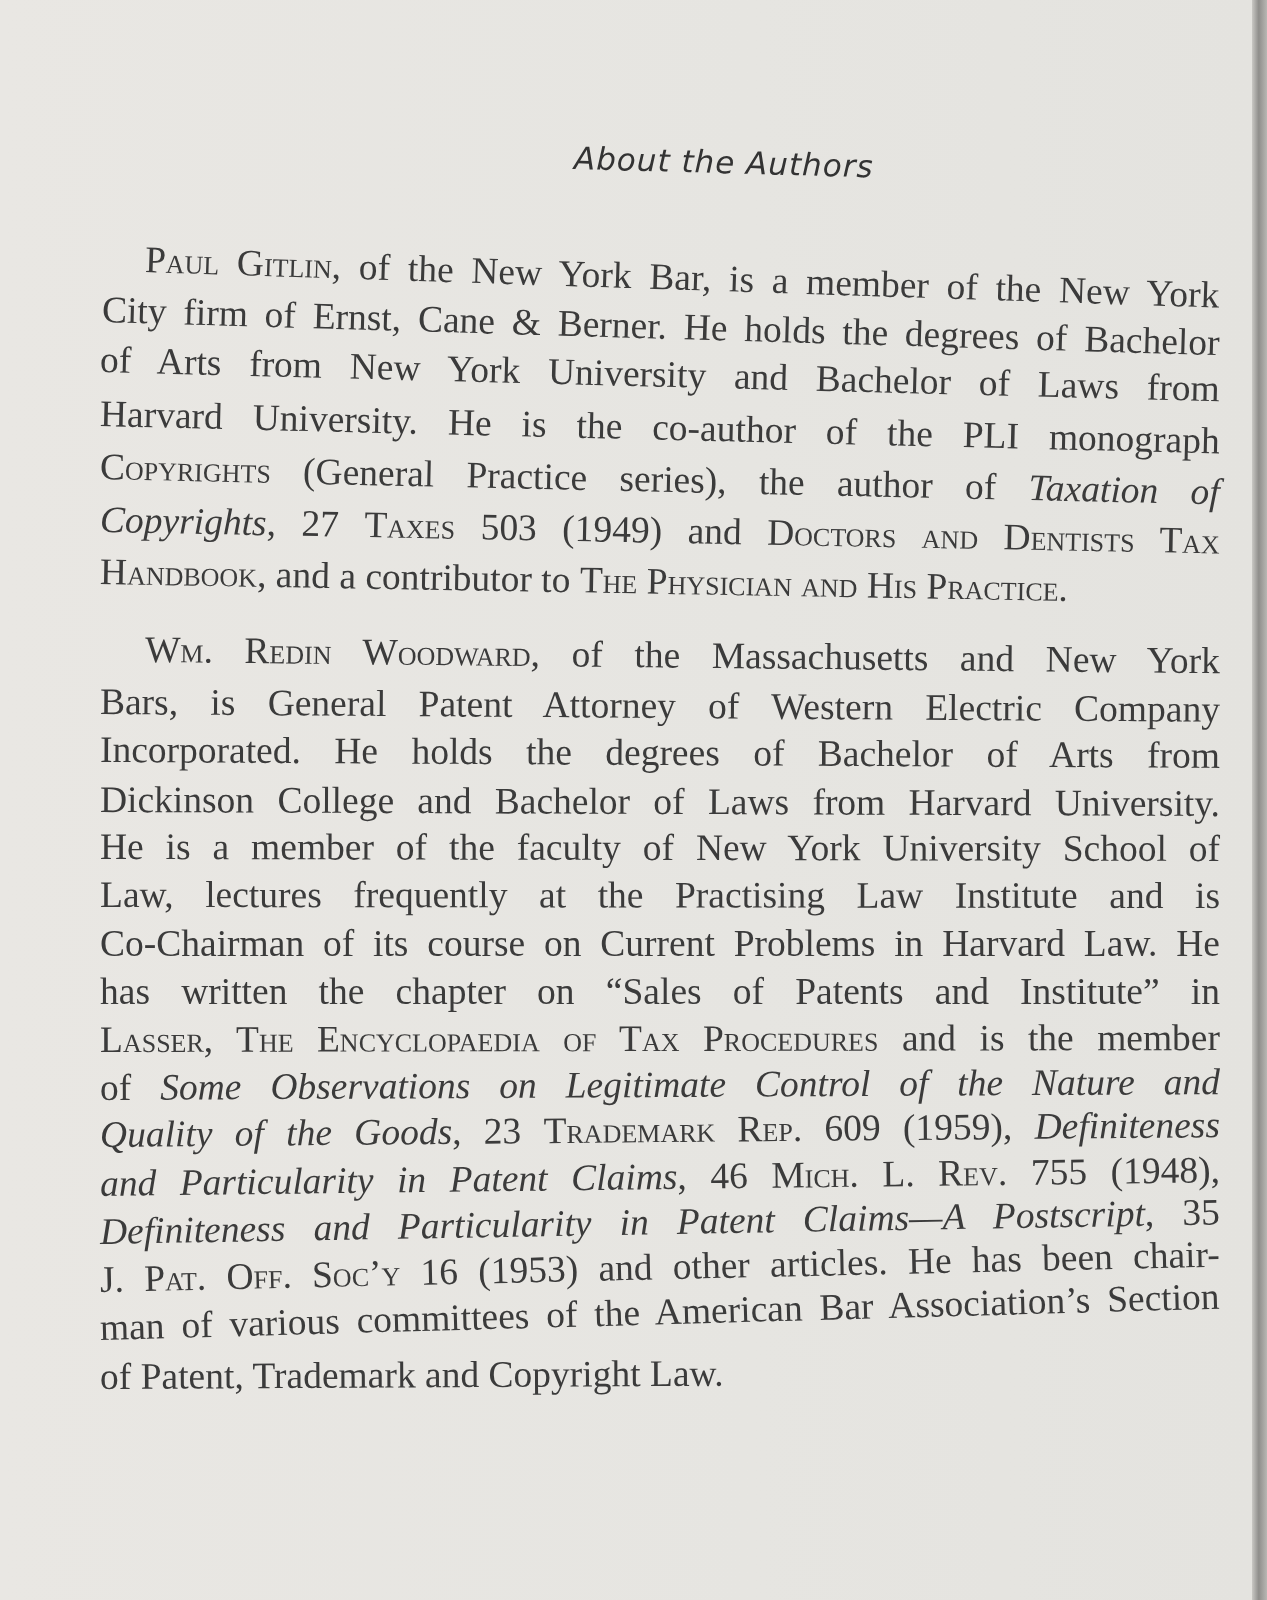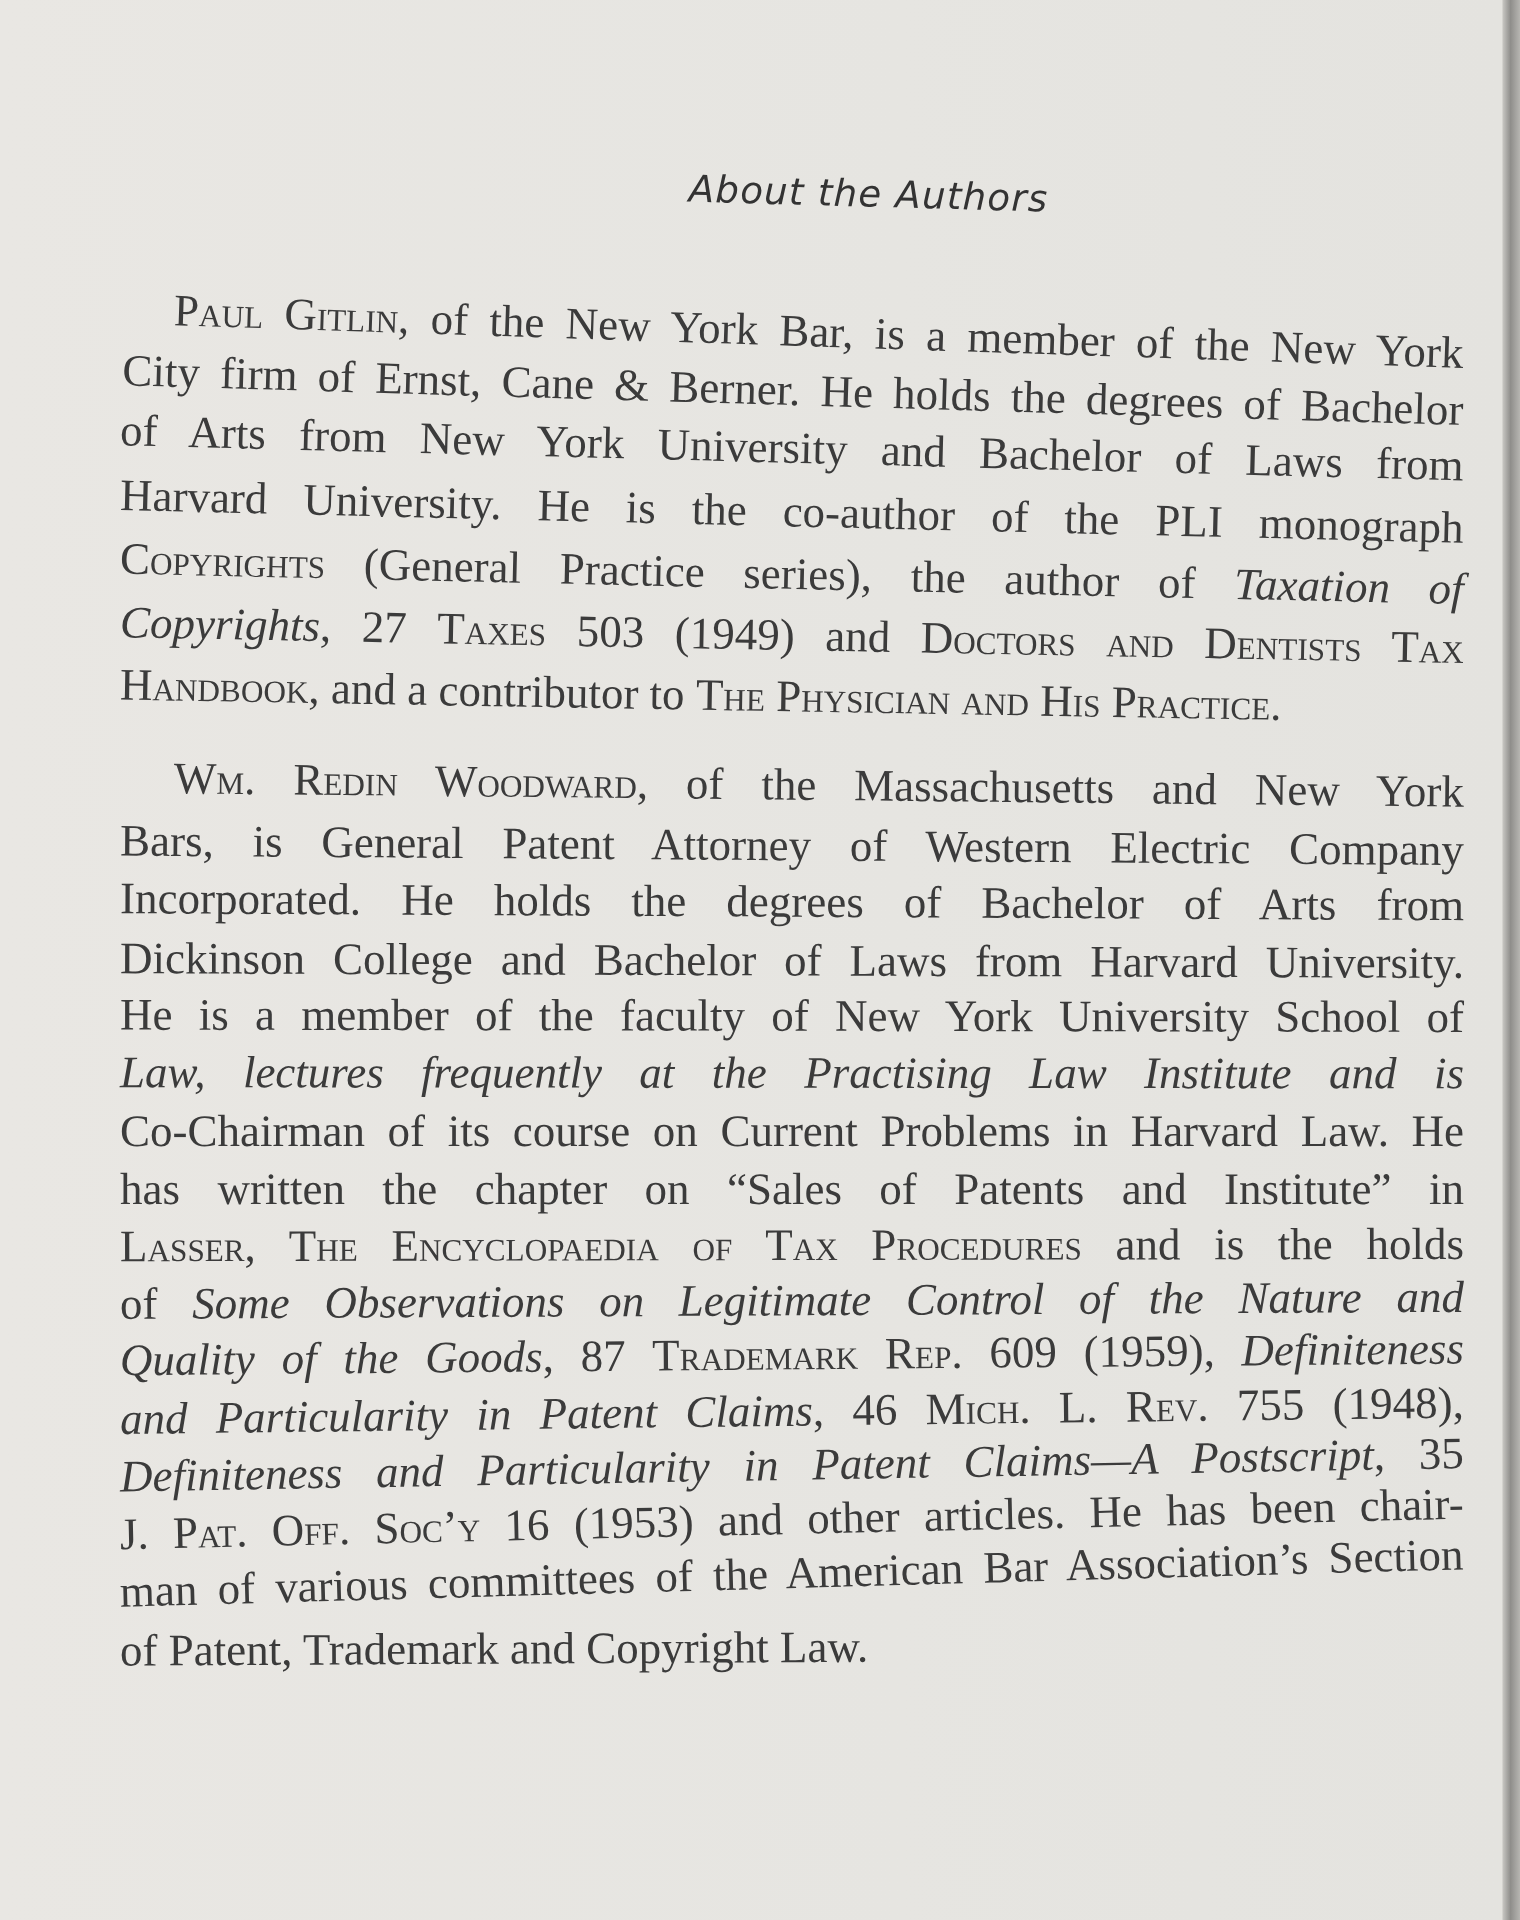--- a/index.html
+++ b/index.html
@@ -65,26 +65,26 @@
       <div class="line" style="top: 338px; left: 100px; width: 1120px; text-align: justify; text-align-last: justify; white-space: normal; height: 46px; overflow: visible; transform: rotate(1.5deg);"><span>of Arts from New York University and Bachelor of Laws from</span></div>
       <div class="line" style="top: 392px; left: 100px; width: 1120px; text-align: justify; text-align-last: justify; white-space: normal; height: 46px; overflow: visible; transform: rotate(1.4deg);"><span>Harvard University. He is the co-author of the PLI monograph</span></div>
       <div class="line" style="top: 445px; left: 100px; width: 1120px; text-align: justify; text-align-last: justify; white-space: normal; height: 46px; overflow: visible; transform: rotate(1.3deg);"><span class="sc">Copyrights</span><span> (General Practice series), the author of </span><span class="it">Taxation of</span></div>
       <div class="line" style="top: 498px; left: 100px; width: 1120px; text-align: justify; text-align-last: justify; white-space: normal; height: 46px; overflow: visible; transform: rotate(1.1deg);"><span class="it">Copyrights</span><span>, 27 </span><span class="sc">Taxes</span><span> 503 (1949) and </span><span class="sc">Doctors and Dentists Tax</span></div>
       <div class="line" style="top: 550px; left: 100px; width: 1120px; text-align: left; text-align-last: left; white-space: normal; height: 46px; overflow: visible; transform: rotate(1deg);"><span class="sc">Handbook</span><span>, and a contributor to </span><span class="sc">The Physician and His Practice</span><span>.</span></div>
       <div class="line" style="top: 628px; left: 145px; width: 1075px; text-align: justify; text-align-last: justify; white-space: normal; height: 46px; overflow: visible; transform: rotate(0.6deg);"><span class="sc">Wm. Redin Woodward</span><span>, of the Massachusetts and New York</span></div>
       <div class="line" style="top: 680px; left: 100px; width: 1120px; text-align: justify; text-align-last: justify; white-space: normal; height: 46px; overflow: visible; transform: rotate(0.4deg);"><span>Bars, is General Patent Attorney of Western Electric Company</span></div>
       <div class="line" style="top: 728px; left: 100px; width: 1120px; text-align: justify; text-align-last: justify; white-space: normal; height: 46px; overflow: visible; transform: rotate(0.3deg);"><span>Incorporated. He holds the degrees of Bachelor of Arts from</span></div>
       <div class="line" style="top: 778px; left: 100px; width: 1120px; text-align: justify; text-align-last: justify; white-space: normal; height: 46px; overflow: visible; transform: rotate(0.2deg);"><span>Dickinson College and Bachelor of Laws from Harvard University.</span></div>
       <div class="line" style="top: 825px; left: 100px; width: 1120px; text-align: justify; text-align-last: justify; white-space: normal; height: 46px; overflow: visible; transform: rotate(0.1deg);"><span>He is a member of the faculty of New York University School of</span></div>
-      <div class="line" style="top: 873px; left: 100px; width: 1120px; text-align: justify; text-align-last: justify; white-space: normal; height: 46px; overflow: visible; transform: rotate(0.05deg); font-style: italic;"><span>Law, lectures frequently at the Practising Law Institute and is</span></div>
+      <div class="line" style="top: 873px; left: 100px; width: 1120px; text-align: justify; text-align-last: justify; white-space: normal; height: 46px; overflow: visible; transform: rotate(0.05deg);"><span>Law, lectures frequently at the Practising Law Institute and is</span></div>
       <div class="line" style="top: 922px; left: 100px; width: 1120px; text-align: justify; text-align-last: justify; white-space: normal; height: 46px; overflow: visible; transform: rotate(0deg);"><span>Co-Chairman of its course on Current Problems in Harvard Law. He</span></div>
       <div class="line" style="top: 970px; left: 100px; width: 1120px; text-align: justify; text-align-last: justify; white-space: normal; height: 46px; overflow: visible; transform: rotate(0deg);"><span>has written the chapter on “Sales of Patents and Institute” in</span></div>
-      <div class="line" style="top: 1018px; left: 100px; width: 1120px; text-align: justify; text-align-last: justify; white-space: normal; height: 46px; overflow: visible; transform: rotate(-0.1deg);"><span class="sc">Lasser, The Encyclopaedia of Tax Procedures</span><span> and is the holds</span></div>
+      <div class="line" style="top: 1018px; left: 100px; width: 1120px; text-align: justify; text-align-last: justify; white-space: normal; height: 46px; overflow: visible; transform: rotate(-0.1deg);"><span class="sc">Lasser, The Encyclopaedia of Tax Procedures</span><span> and is the member</span></div>
       <div class="line" style="top: 1066px; left: 100px; width: 1120px; text-align: justify; text-align-last: justify; white-space: normal; height: 46px; overflow: visible; transform: rotate(-0.3deg);"><span>of </span><span class="it">Some Observations on Legitimate Control of the Nature and</span></div>
-      <div class="line" style="top: 1113px; left: 100px; width: 1120px; text-align: justify; text-align-last: justify; white-space: normal; height: 46px; overflow: visible; transform: rotate(-0.5deg);"><span class="it">Quality of the Goods</span><span>, 87 </span><span class="sc">Trademark Rep.</span><span> 609 (1959), </span><span class="it">Definiteness</span></div>
+      <div class="line" style="top: 1113px; left: 100px; width: 1120px; text-align: justify; text-align-last: justify; white-space: normal; height: 46px; overflow: visible; transform: rotate(-0.5deg);"><span class="it">Quality of the Goods</span><span>, 23 </span><span class="sc">Trademark Rep.</span><span> 609 (1959), </span><span class="it">Definiteness</span></div>
       <div class="line" style="top: 1162px; left: 100px; width: 1120px; text-align: justify; text-align-last: justify; white-space: normal; height: 46px; overflow: visible; transform: rotate(-0.7deg);"><span class="it">and Particularity in Patent Claims</span><span>, 46 </span><span class="sc">Mich. L. Rev.</span><span> 755 (1948),</span></div>
       <div class="line" style="top: 1210px; left: 100px; width: 1120px; text-align: justify; text-align-last: justify; white-space: normal; height: 46px; overflow: visible; transform: rotate(-1deg);"><span class="it">Definiteness and Particularity in Patent Claims—A Postscript</span><span>, 35</span></div>
       <div class="line" style="top: 1258px; left: 100px; width: 1120px; text-align: justify; text-align-last: justify; white-space: normal; height: 46px; overflow: visible; transform: rotate(-1.3deg);"><span class="sc">J. Pat. Off. Soc’y</span><span> 16 (1953) and other articles. He has been chair-</span></div>
       <div class="line" style="top: 1306px; left: 100px; width: 1120px; text-align: justify; text-align-last: justify; white-space: normal; height: 46px; overflow: visible; transform: rotate(-1.6deg);"><span>man of various committees of the American Bar Association’s Section</span></div>
       <div class="line" style="top: 1355px; left: 100px; width: 1120px; text-align: left; text-align-last: left; white-space: normal; height: 46px; overflow: visible; transform: rotate(-0.3deg);"><span>of Patent, Trademark and Copyright Law.</span></div>
     </div>
 </div>
 <div class="page-edge"></div>
 
 </body></html>

